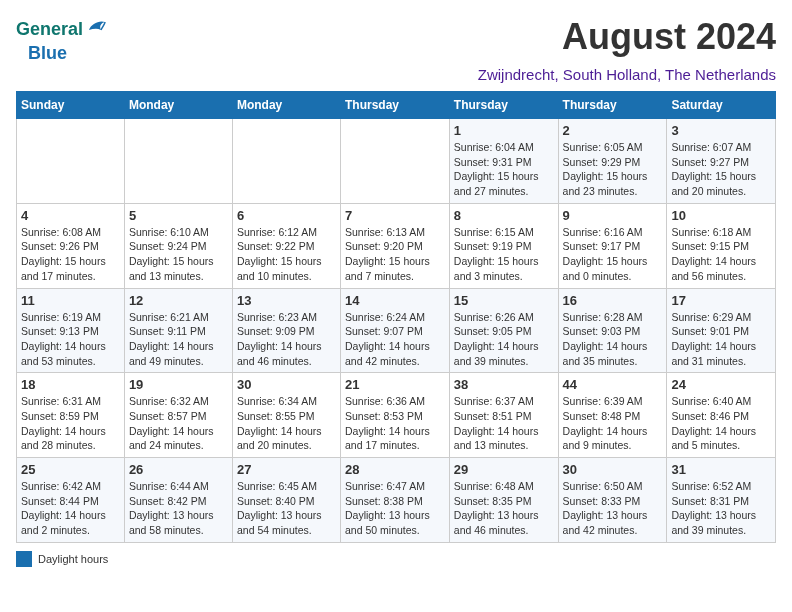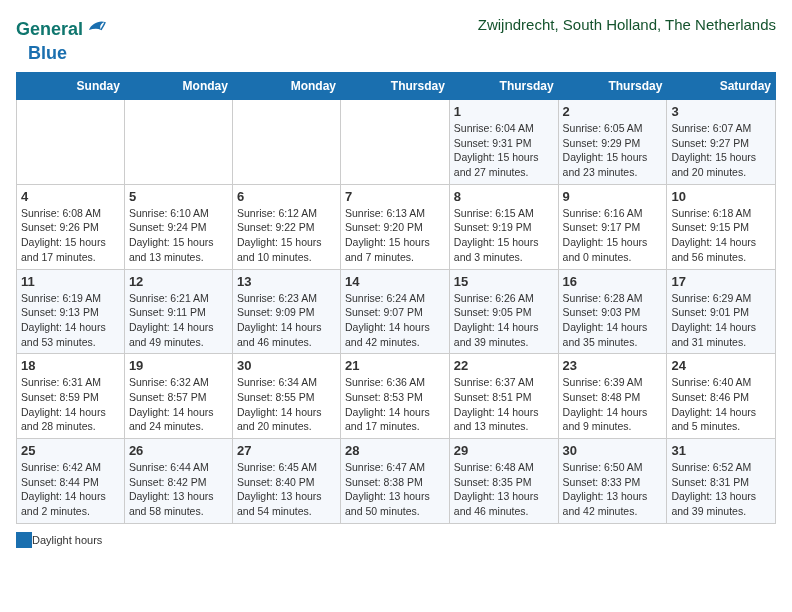--- a/index.html
+++ b/index.html
@@ -34,32 +34,33 @@
     .title-block {
       text-align: right;
     }
     .month-year {
       font-size: 36px;
       font-weight: bold;
       color: #333;
     }
     .location {
       font-size: 15px;
-      color: #14532d;
+      color: #4c1d95;
+      margin-top: 8px;
     }
     table {
       width: 100%;
       border-collapse: collapse;
       font-size: 11px;
     }
     thead th {
       background-color: #1a6faf;
       color: #fff;
       padding: 6px 4px;
-      text-align: right;
+      text-align: left;
       font-size: 12px;
       font-weight: bold;
       border: 1px solid #1a6faf;
     }
     tbody td {
       vertical-align: top;
       padding: 4px 4px;
       border: 1px solid #ccc;
       width: 113px;
       min-height: 80px;
@@ -81,20 +82,21 @@
       color: #333;
       font-size: 10.5px;
       line-height: 1.4;
     }
     .empty-cell {
       background: #fff !important;
     }
     .legend {
       display: flex;
       align-items: center;
+      gap: 6px;
       margin-top: 8px;
       font-size: 11px;
       color: #333;
     }
     .legend-box {
       width: 16px;
       height: 16px;
       background: #1a6faf;
       display: inline-block;
     }
@@ -113,20 +115,21 @@
             <path d="M16 14 C18 10, 20 8, 20 6" stroke="#1a6faf" stroke-width="1.5" fill="none"></path>
           </svg>
         </span>
       </div>
       <div style="display:flex;align-items:center;margin-left:12px;">
         <span class="logo-text-blue" style="color:#1a6faf;font-weight:bold;font-size:18px;">Blue</span>
       </div>
     </div>
   </div>
   <div class="title-block">
+    <div class="month-year">August 2024</div>
     <div class="location">Zwijndrecht, South Holland, The Netherlands</div>
   </div>
 </div>
 
 <table>
   <thead>
     <tr>
     <th>Sunday</th>
         <th>Monday</th>
         <th>Monday</th>
@@ -226,25 +229,25 @@
         </td>
         <td>
           <div class="day-number">30</div>
           <div class="day-info">Sunrise: 6:34 AM<br>Sunset: 8:55 PM<br>Daylight: 14 hours and 20 minutes.</div>
         </td>
         <td>
           <div class="day-number">21</div>
           <div class="day-info">Sunrise: 6:36 AM<br>Sunset: 8:53 PM<br>Daylight: 14 hours and 17 minutes.</div>
         </td>
         <td>
-          <div class="day-number">22</div>
+          <div class="day-number">38</div>
           <div class="day-info">Sunrise: 6:37 AM<br>Sunset: 8:51 PM<br>Daylight: 14 hours and 13 minutes.</div>
         </td>
         <td>
-          <div class="day-number">23</div>
+          <div class="day-number">44</div>
           <div class="day-info">Sunrise: 6:39 AM<br>Sunset: 8:48 PM<br>Daylight: 14 hours and 9 minutes.</div>
         </td>
         <td>
           <div class="day-number">24</div>
           <div class="day-info">Sunrise: 6:40 AM<br>Sunset: 8:46 PM<br>Daylight: 14 hours and 5 minutes.</div>
         </td>
       </tr>
       <tr>
         <td>
           <div class="day-number">25</div>

